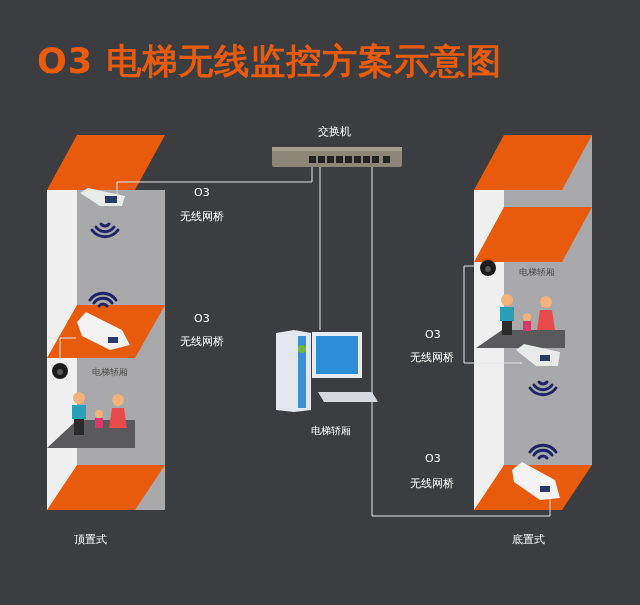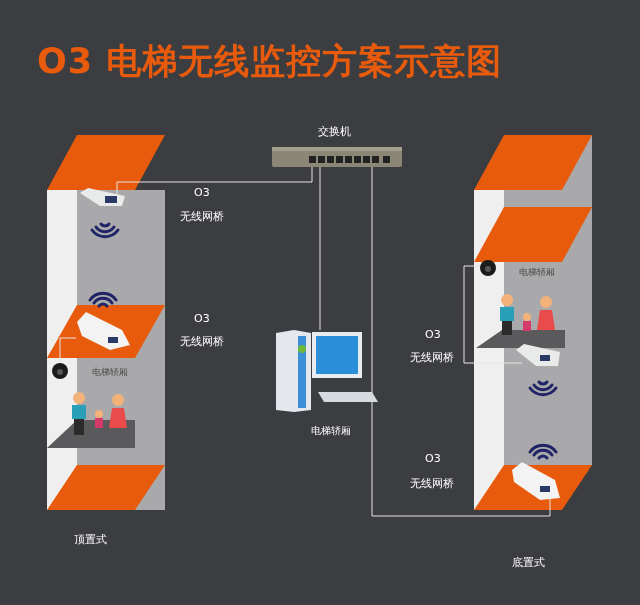--- a/index.html
+++ b/index.html
@@ -149,13 +149,13 @@
 <div class="abs lbl" style="left:194px;top:312px;">O3</div>
 <div class="abs lbl" style="left:180px;top:334px;">无线网桥</div>
 <div class="abs small-lbl" style="left:92px;top:366px;">电梯轿厢</div>
 <div class="abs lbl" style="left:74px;top:532px;">顶置式</div>
 
 <div class="abs small-lbl" style="left:519px;top:266px;">电梯轿厢</div>
 <div class="abs lbl" style="left:425px;top:328px;">O3</div>
 <div class="abs lbl" style="left:410px;top:350px;">无线网桥</div>
 <div class="abs lbl" style="left:425px;top:452px;">O3</div>
 <div class="abs lbl" style="left:410px;top:476px;">无线网桥</div>
-<div class="abs lbl" style="left:512px;top:532px;margin-top:23px;">底置式</div>
+<div class="abs lbl" style="left:512px;top:532px;">底置式</div>
 
 </body></html>

